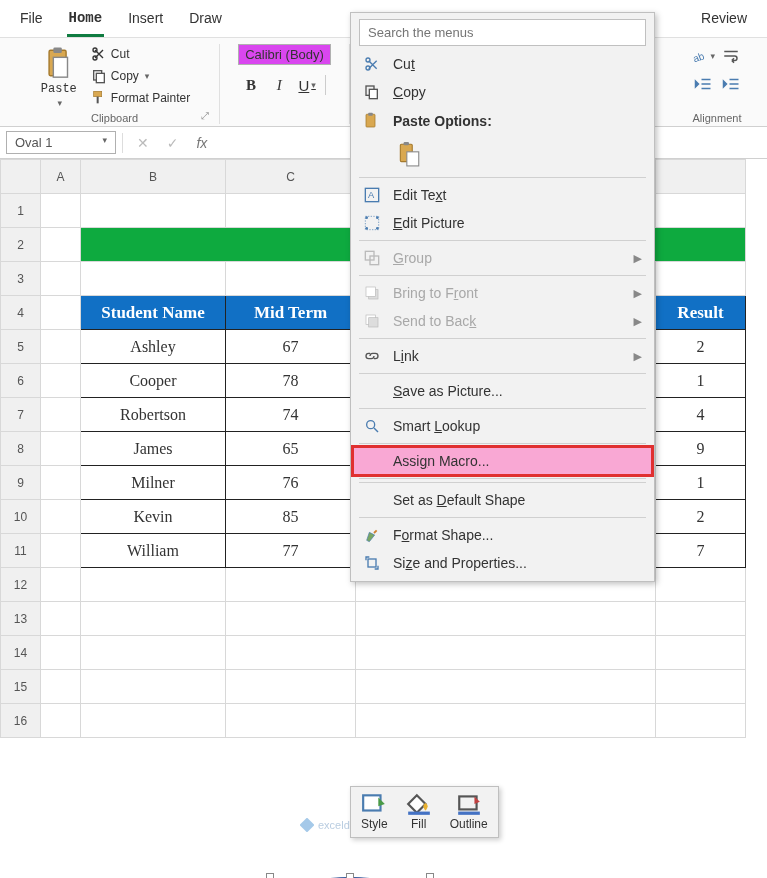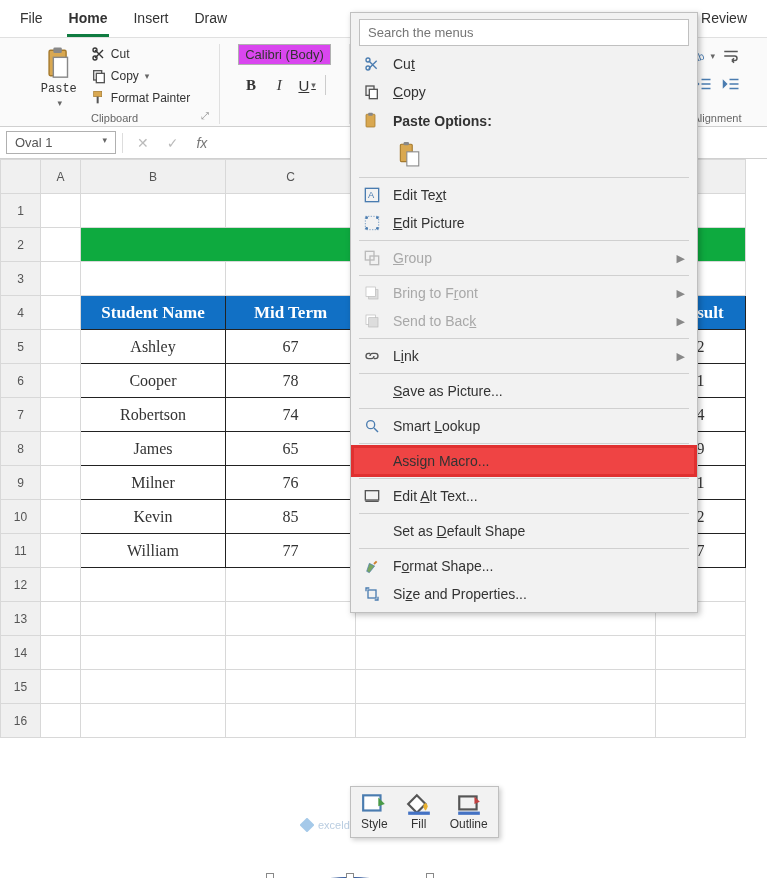--- a/index.html
+++ b/index.html
@@ -1,21 +1,21 @@
 <!DOCTYPE html>
 <html><head>
 <meta charset="utf-8">
 <style>
 * { box-sizing: border-box; margin: 0; padding: 0; font-family: 'Segoe UI', Tahoma, sans-serif; }
 body { background: #fff; font-size: 13px; color: #333; width: 767px; height: 878px; overflow: hidden; position: relative; }
 
 
 .tabs { display: flex; gap: 22px; padding: 4px 18px 0; border-bottom: 1px solid #e0e0e0; font-size: 14px; }
 .tab { padding: 6px 2px 8px; cursor: pointer; }
-.tab.active { font-weight: 600; border-bottom: 3px solid #107c41; }
+.tab.active { font-weight: 600; border-bottom: 3px solid #107c41; font-family: Liberation Mono, monospace; }
 
 
 .ribbon { display: flex; padding: 6px 10px 2px; border-bottom: 1px solid #d0d0d0; background: #fafafa; }
 .group { border-right: 1px solid #e0e0e0; padding: 0 10px; display: flex; flex-direction: column; align-items: center; }
 .group:last-child { border-right: none; }
 .group-body { display: flex; align-items: flex-start; gap: 4px; flex: 1; }
 .group-label { font-size: 11px; color: #666; margin-top: 2px; text-align: center; }
 .group-footer { display: flex; align-items: flex-start; justify-content: center; width: 100%; position: relative; }
 .dlg-launch { position: absolute; right: 0; font-size: 10px; color: #888; }
 
@@ -56,26 +56,26 @@
 .data-cell { font-family: 'Times New Roman', serif; font-size: 16px; text-align: center; border: 1px solid #222 !important; }
 
 
 .shape-wrap { position: absolute; left: 270px; top: 718px; width: 160px; height: 65px; }
 .oval { width: 100%; height: 100%; background: #4472c4; border: 1px solid #2e5496; border-radius: 50%; }
 .handle { width: 8px; height: 8; position: absolute; background: #fff; border: 1px solid #888; }
 .h-tl{left:-4px;top:-4px;} .h-tm{left:50%;top:-4px;margin-left:-4px;} .h-tr{right:-4px;top:-4px;}
 .handle{height:8px;}
 
 
-.ctx { position: absolute; left: 350px; top: 12px; width: 348px; background: #f2f2f2; border: 1px solid #bfbfbf; box-shadow: 2px 2px 6px rgba(0,0,0,0.25); padding: 4px 2px; z-index: 10; }
+.ctx { position: absolute; left: 350px; top: 12px; width: 305px; background: #f2f2f2; border: 1px solid #bfbfbf; box-shadow: 2px 2px 6px rgba(0,0,0,0.25); padding: 4px 2px; z-index: 10; }
 .ctx-search { margin: 2px 6px 4px; }
 .ctx-search input { width: 100%; border: 1px solid #c0c0c0; padding: 5px 8px; font-size: 13px; background: #fff; }
 .ctx-item { display: flex; align-items: center; gap: 10px; padding: 6px 10px 6px 8px; cursor: pointer; font-size: 14px; position: relative; }
 .ctx-item.disabled { color: #a8a8a8; pointer-events: none; }
-.ctx-item.highlighted { background: #ef4444; outline: 3px solid #e03030; outline-offset: -1px; }
+.ctx-item.highlighted { background: #f9a8d4; outline: 3px solid #e03030; outline-offset: -1px; }
 .ctx-item .ico { width: 22px; display: flex; justify-content: center; }
 .ctx-item .arrow { position: absolute; right: 10px; font-size: 11px; color: #888; }
 .ctx-item.bold { font-weight: 600; }
 .ctx-sep { height: 1px; background: #d0d0d0; margin: 3px 6px; }
 .ctx-item u { text-decoration: underline; }
 .ctx-paste-sub { padding-left: 40px; padding-top: 2px; padding-bottom: 4px; }
 .paste-icon { width: 32px; height: 32px; border: 1px solid transparent; display: flex; align-items: center; justify-content: center; cursor: pointer; }
 
 
 .mini { position: absolute; left: 350px; top: 786px; background: #f2f2f2; border: 1px solid #bfbfbf; box-shadow: 2px 2px 5px rgba(0,0,0,0.2); padding: 4px; display: flex; gap: 6px; z-index: 9; }
@@ -472,29 +472,20 @@
         </svg>
       </span>
       <span><span>Smart </span><u>L</u><span>ookup</span></span>
     </div>
   <div class="ctx-sep"></div>
   <div class="ctx-item highlighted">
       <span class="ico"></span>
       <span><span>Assi</span><u>g</u><span>n Macro...</span></span>
     </div>
   <div class="ctx-sep"></div>
-  <div class="ctx-item">
-      <span class="ico">
-        <svg width="16" height="16" viewBox="0 0 24 24">
-          <rect x="2" y="4" width="20" height="14" fill="none" stroke="#555" stroke-width="2"></rect>
-          <path d="M2 20h20" stroke="#555" stroke-width="2"></path>
-        </svg>
-      </span>
-      <span><span>Edit </span><u>A</u><span>lt Text...</span></span>
-    </div>
   <div class="ctx-sep"></div>
   <div class="ctx-item">
       <span class="ico"></span>
       <span><span>Set as </span><u>D</u><span>efault Shape</span></span>
     </div>
   <div class="ctx-sep"></div>
   <div class="ctx-item">
       <span class="ico">
         <svg width="16" height="16" viewBox="0 0 24 24">
           <path d="M4 20l4-12 8 4-8 10z" fill="#7aa661" stroke="#4a7cb0"></path>

